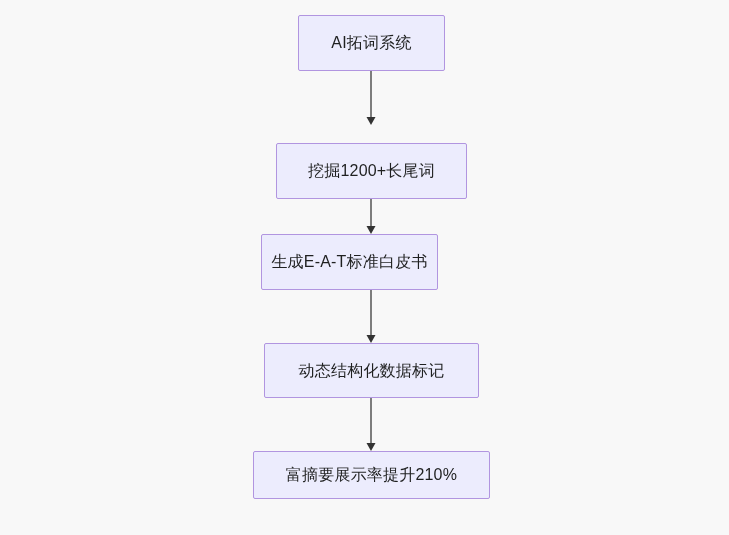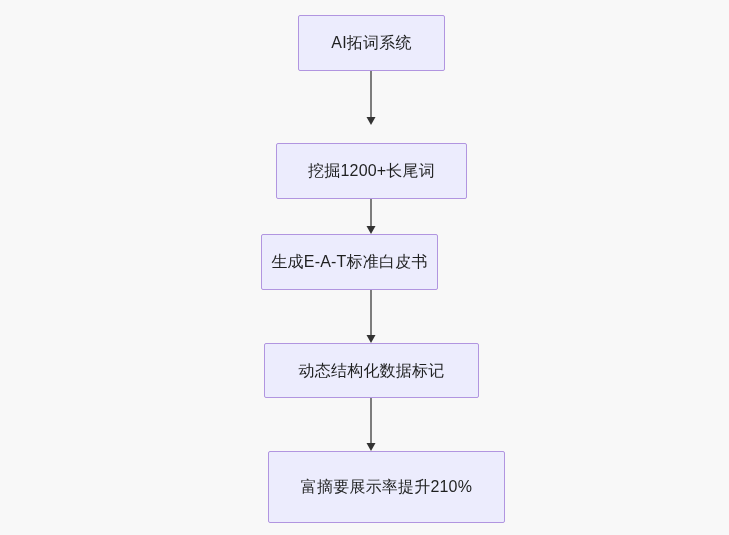--- a/index.html
+++ b/index.html
@@ -86,17 +86,17 @@
   </div>
 
   <div class="node" style="left:261px; top:234px; width:177px; height:56px;">
     <span class="node-label">生成E-A-T标准白皮书</span>
   </div>
 
   <div class="node" style="left:264px; top:343px; width:215px; height:55px;justify-content:center;">
     <span class="node-label">动态结构化数据标记</span>
   </div>
 
-  <div class="node" style="left:268px; top:451px; width:237px; height:72px;">
+  <div class="node" style="left:253px; top:451px; width:237px; height:48px;">
     <span class="node-label">富摘要展示率提升210%</span>
   </div>
 
 </div>
 
 </body></html>

